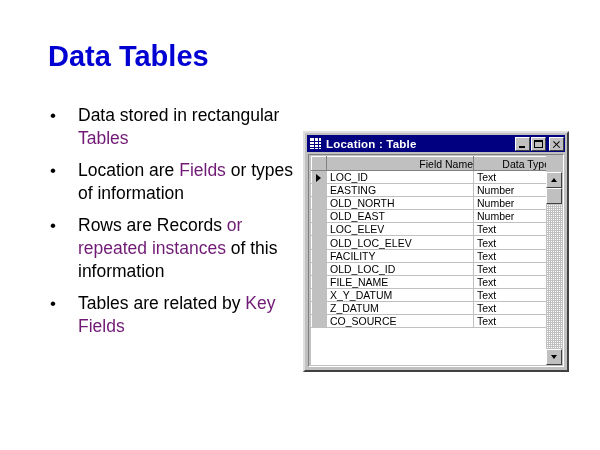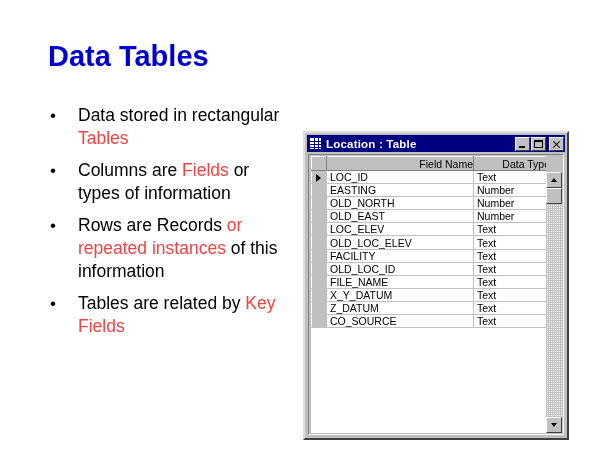--- a/index.html
+++ b/index.html
@@ -51,29 +51,29 @@
     color: #000000;
   }
   .bullet-mark {
     position: absolute;
     left: 6px;
     top: 0px;
     font-size: 17px;
     line-height: 23px;
     color: #000000;
   }
-  .hl { color: #ef4444; }
+  .hl { color: #701a75; }
 
   
   #access-window {
     position: absolute;
     left: 303px;
     top: 131px;
     width: 266px;
-    height: 309px;
+    height: 241px;
     background: #c0c0c0;
     border-top: 2px solid #dfdfdf;
     border-left: 2px solid #dfdfdf;
     border-right: 2px solid #404040;
     border-bottom: 2px solid #404040;
     box-sizing: border-box;
     font-family: "Liberation Sans", sans-serif;
   }
   #titlebar {
     position: absolute;
@@ -291,21 +291,21 @@
 </style>
 </head>
 <body>
 
 <div id="slide">
 
   <div id="slide-title">Data Tables</div>
 
   <div id="bullet-list">
       <div class="bullet-item"><span class="bullet-mark">•</span><span>Data stored in rectangular </span><span class="hl">Tables</span></div>
-      <div class="bullet-item"><span class="bullet-mark">•</span><span>Columns are </span><span class="hl">Fields</span><span> or types of information</span></div>
+      <div class="bullet-item"><span class="bullet-mark">•</span><span>Location are </span><span class="hl">Fields</span><span> or types of information</span></div>
       <div class="bullet-item"><span class="bullet-mark">•</span><span>Rows are Records </span><span class="hl">or repeated instances</span><span> of this information</span></div>
       <div class="bullet-item"><span class="bullet-mark">•</span><span>Tables are related by </span><span class="hl">Key Fields</span></div>
     </div>
 
   <div id="access-window">
 
     <div id="titlebar">
       <div id="titlebar-icon"></div>
       <div id="titlebar-text">Location : Table</div>
       <div class="winbtn" id="btn-min"></div>

